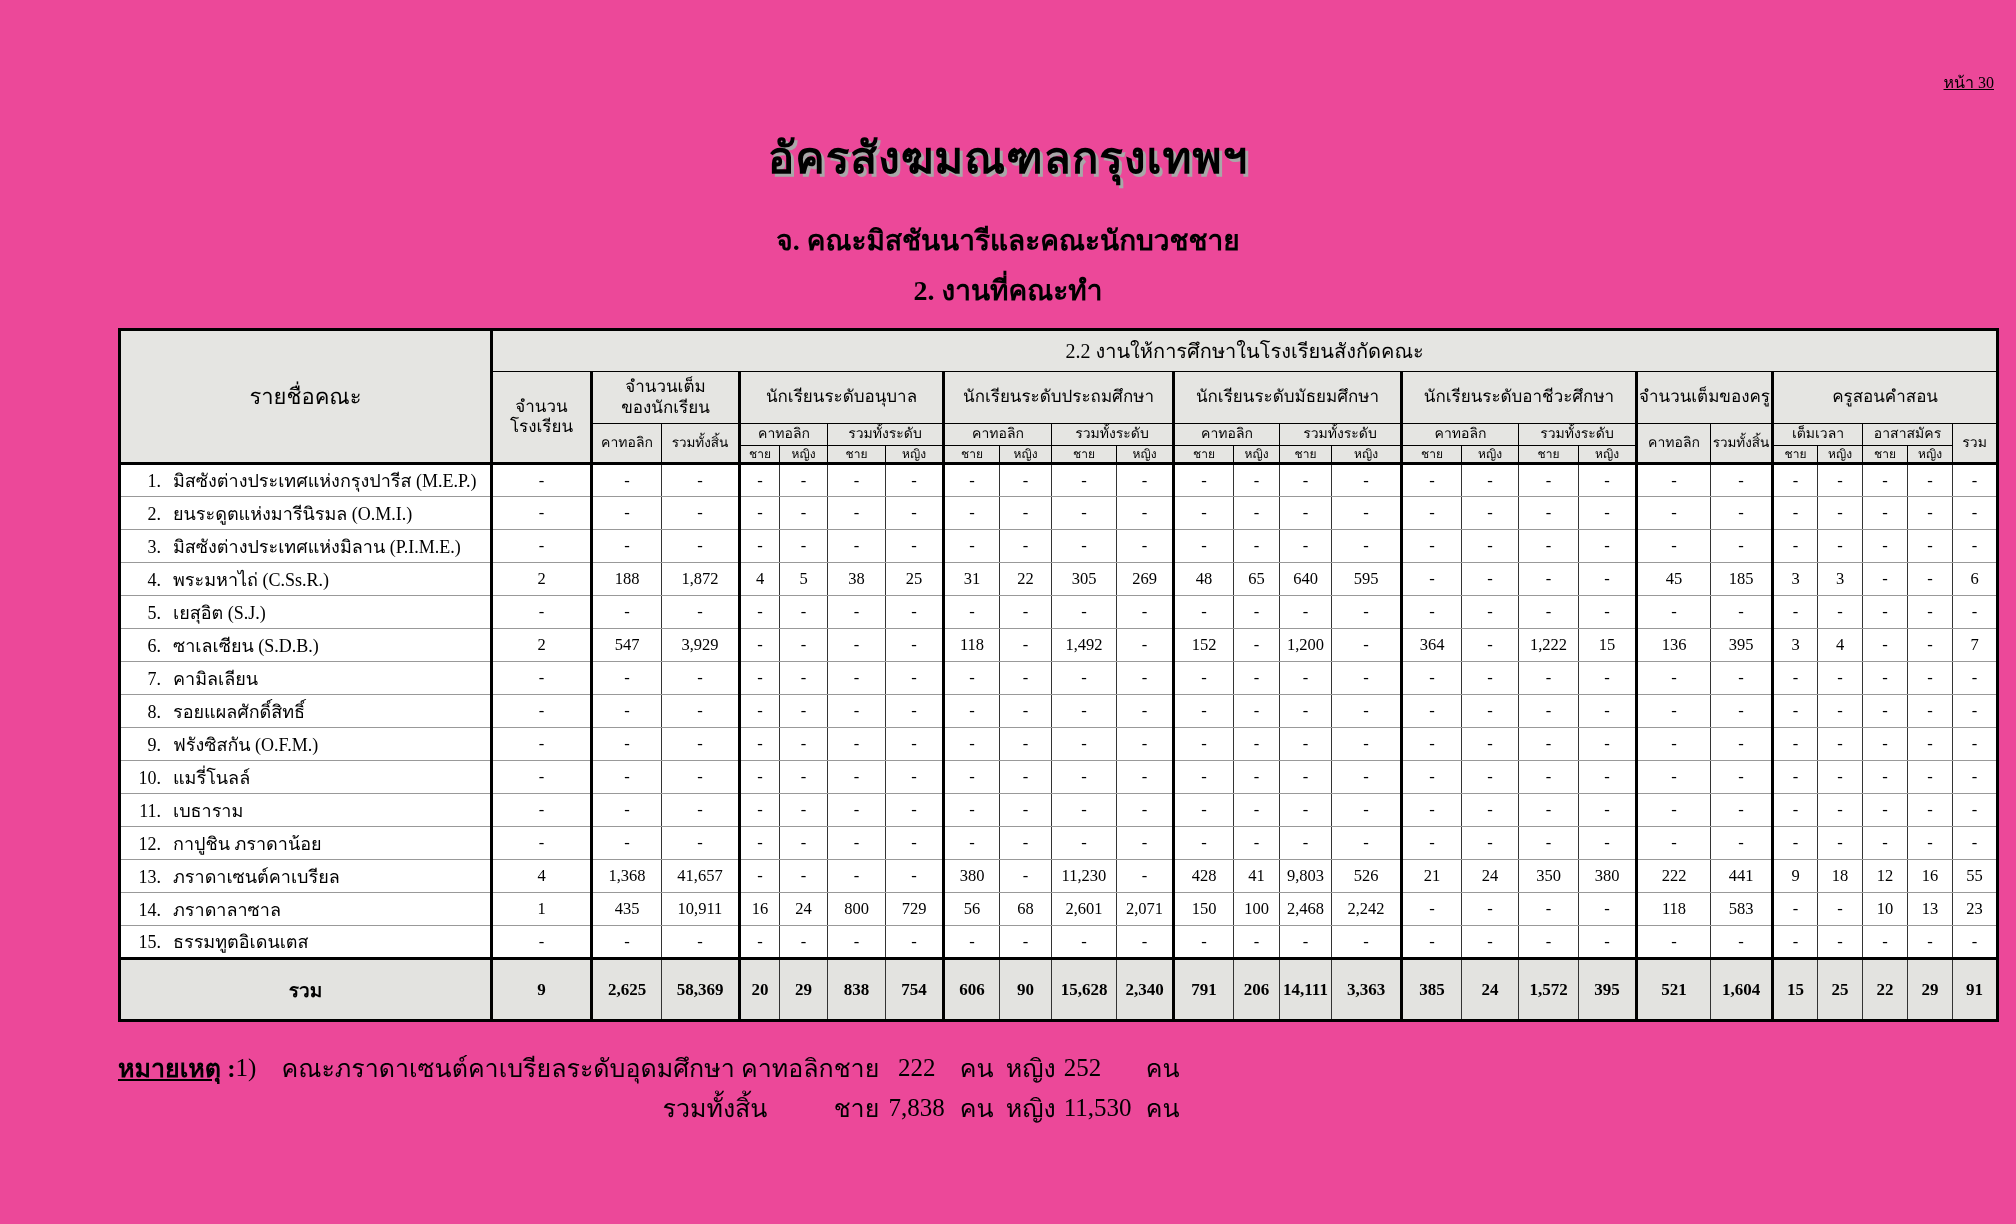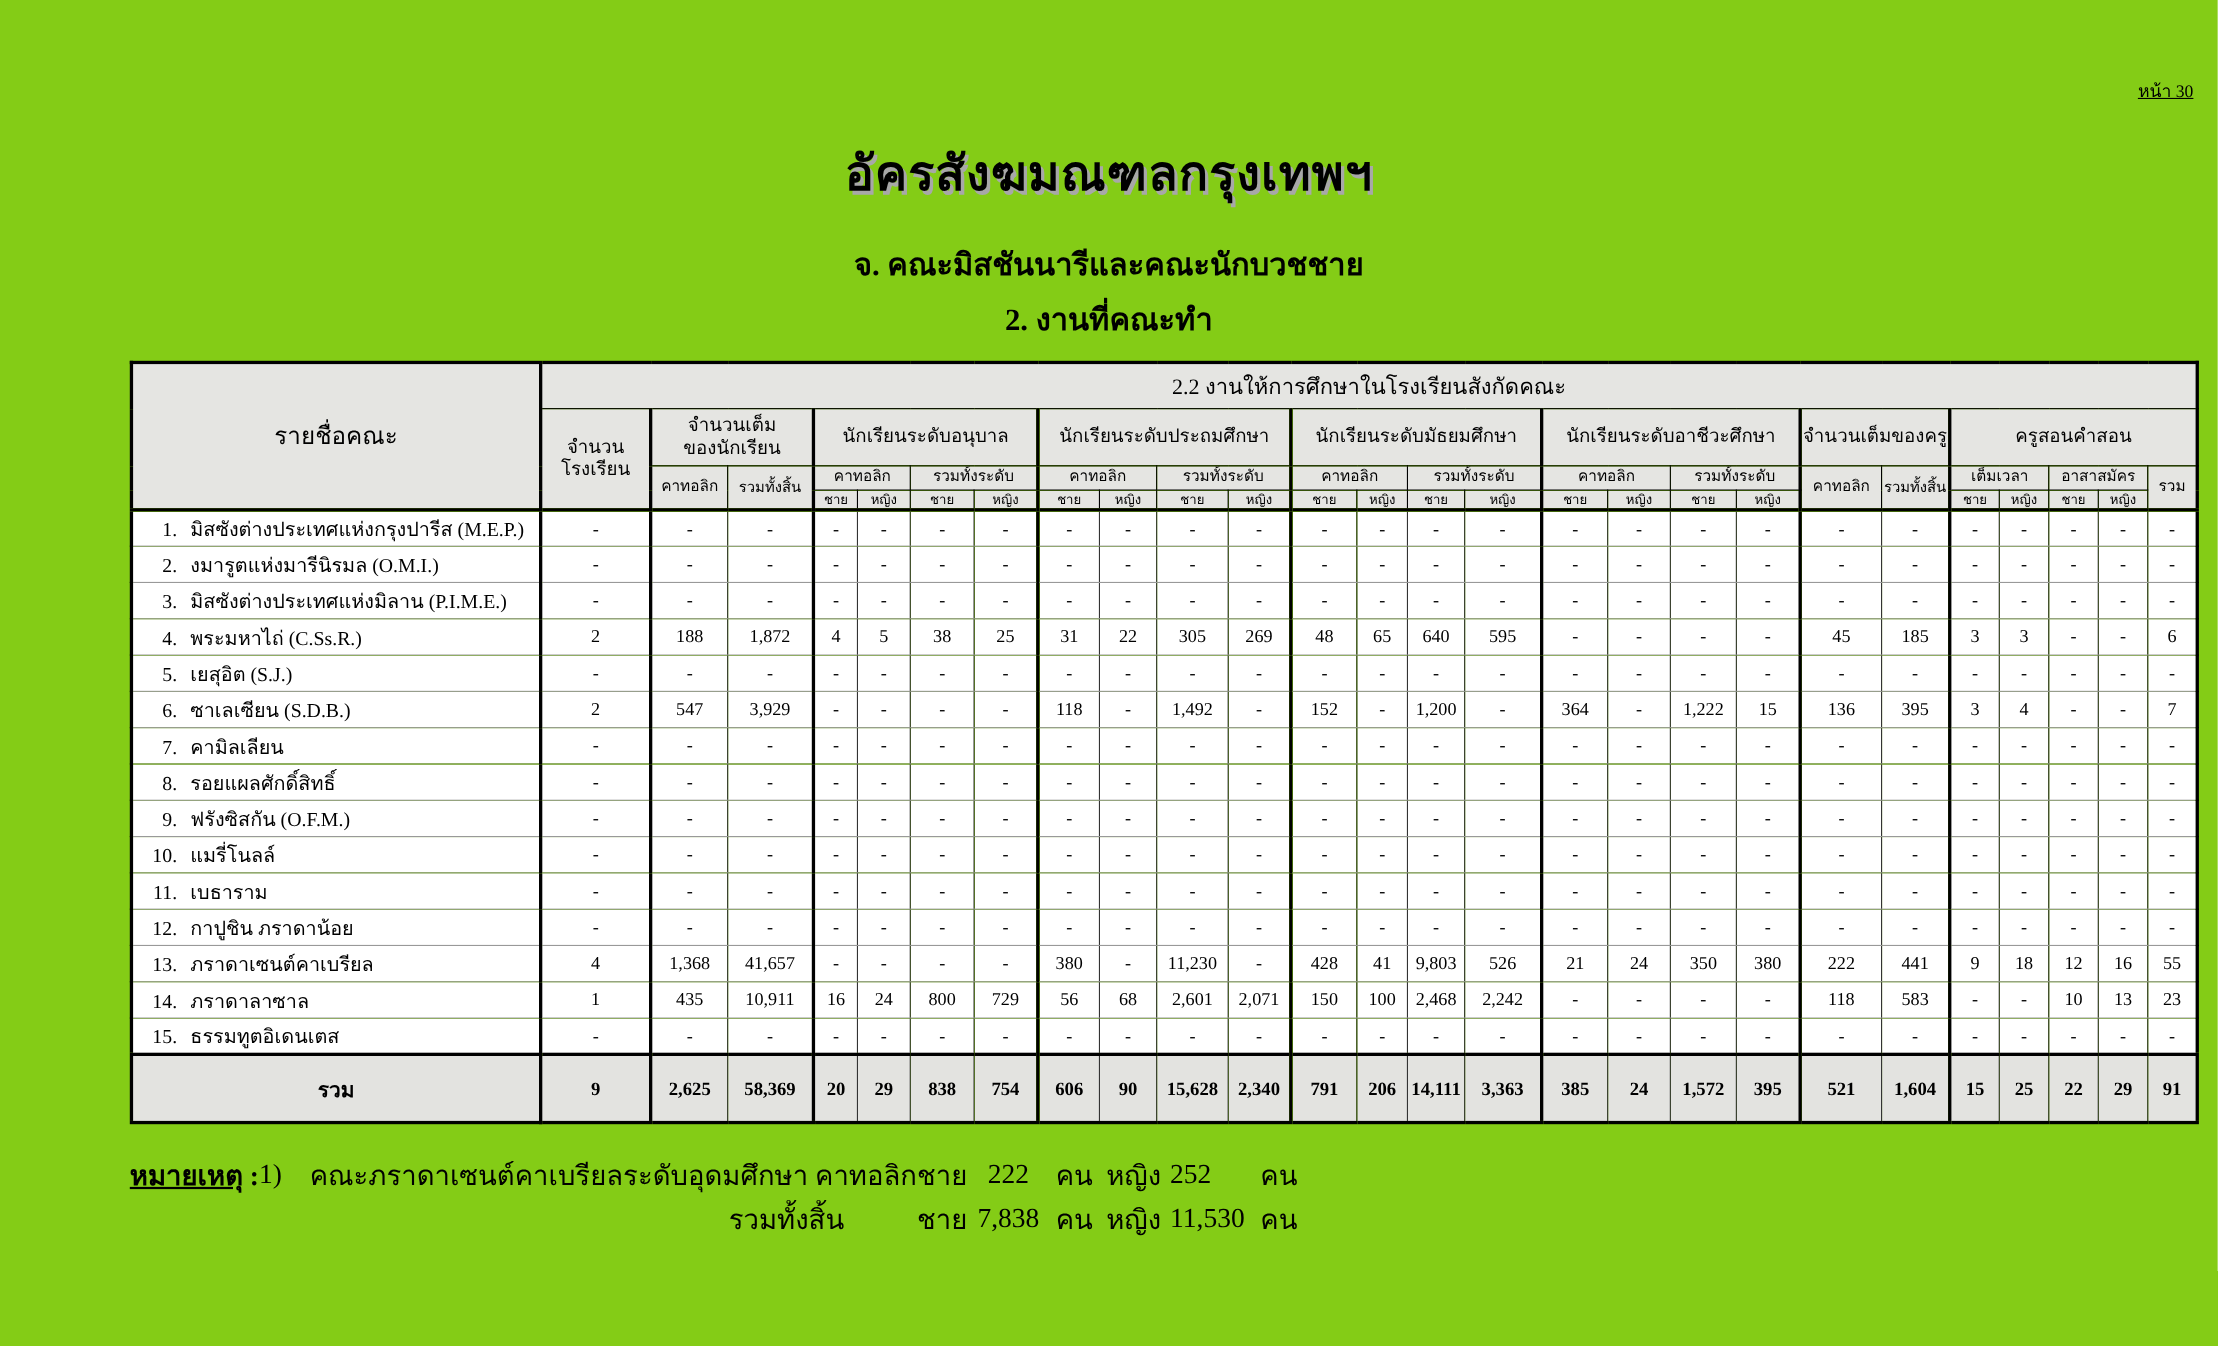--- a/index.html
+++ b/index.html
@@ -4,21 +4,21 @@
 <style>
   * { box-sizing: border-box; margin: 0; padding: 0; }
   html, body { background: #ffffff; }
   body {
     width: 2016px; height: 1224px;
     font-family: "Liberation Serif", "DejaVu Serif", serif;
     color: #000;
     position: relative;
     overflow: hidden;
   }
-  .page { position: absolute; inset: 0; background: #84cc16; }
+  .page { position: absolute; inset: 0; background: #ec4899; }
 
   .page-number {
     position: absolute; top: 70px; right: 22px;
     font-size: 16px; text-decoration: underline;
   }
 
   .title-block { position: absolute; top: 122px; left: 0; width: 100%; text-align: center; }
   .main-title {
     font-size: 44px; font-weight: bold;
     text-shadow: 3px 3px 0 #a8a8a8;
@@ -229,21 +229,21 @@
           <td>-</td>
           <td class="bl">-</td>
           <td>-</td>
           <td class="bl">-</td>
           <td>-</td>
           <td>-</td>
           <td>-</td>
           <td>-</td>
         </tr>
         <tr>
-          <td class="name-cell br"><span class="row-no">2.</span><span>งมารูตแห่งมารีนิรมล (O.M.I.)</span></td>
+          <td class="name-cell br"><span class="row-no">2.</span><span>ยนระดูตแห่งมารีนิรมล (O.M.I.)</span></td>
           <td class="bl">-</td>
           <td class="bl">-</td>
           <td>-</td>
           <td class="bl">-</td>
           <td>-</td>
           <td>-</td>
           <td>-</td>
           <td class="bl">-</td>
           <td>-</td>
           <td>-</td>

